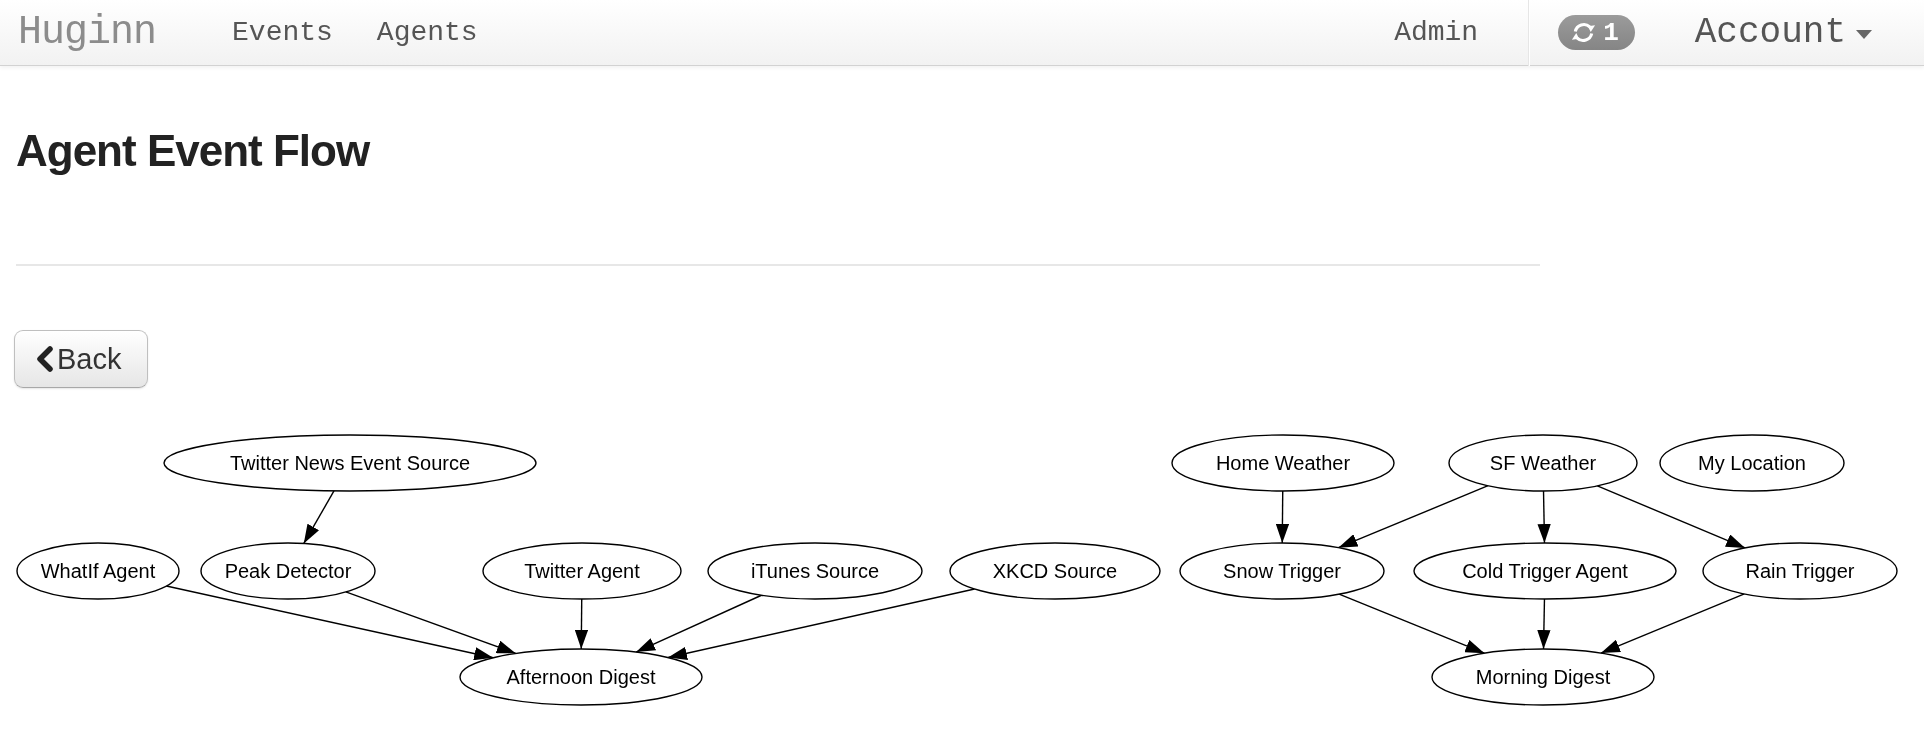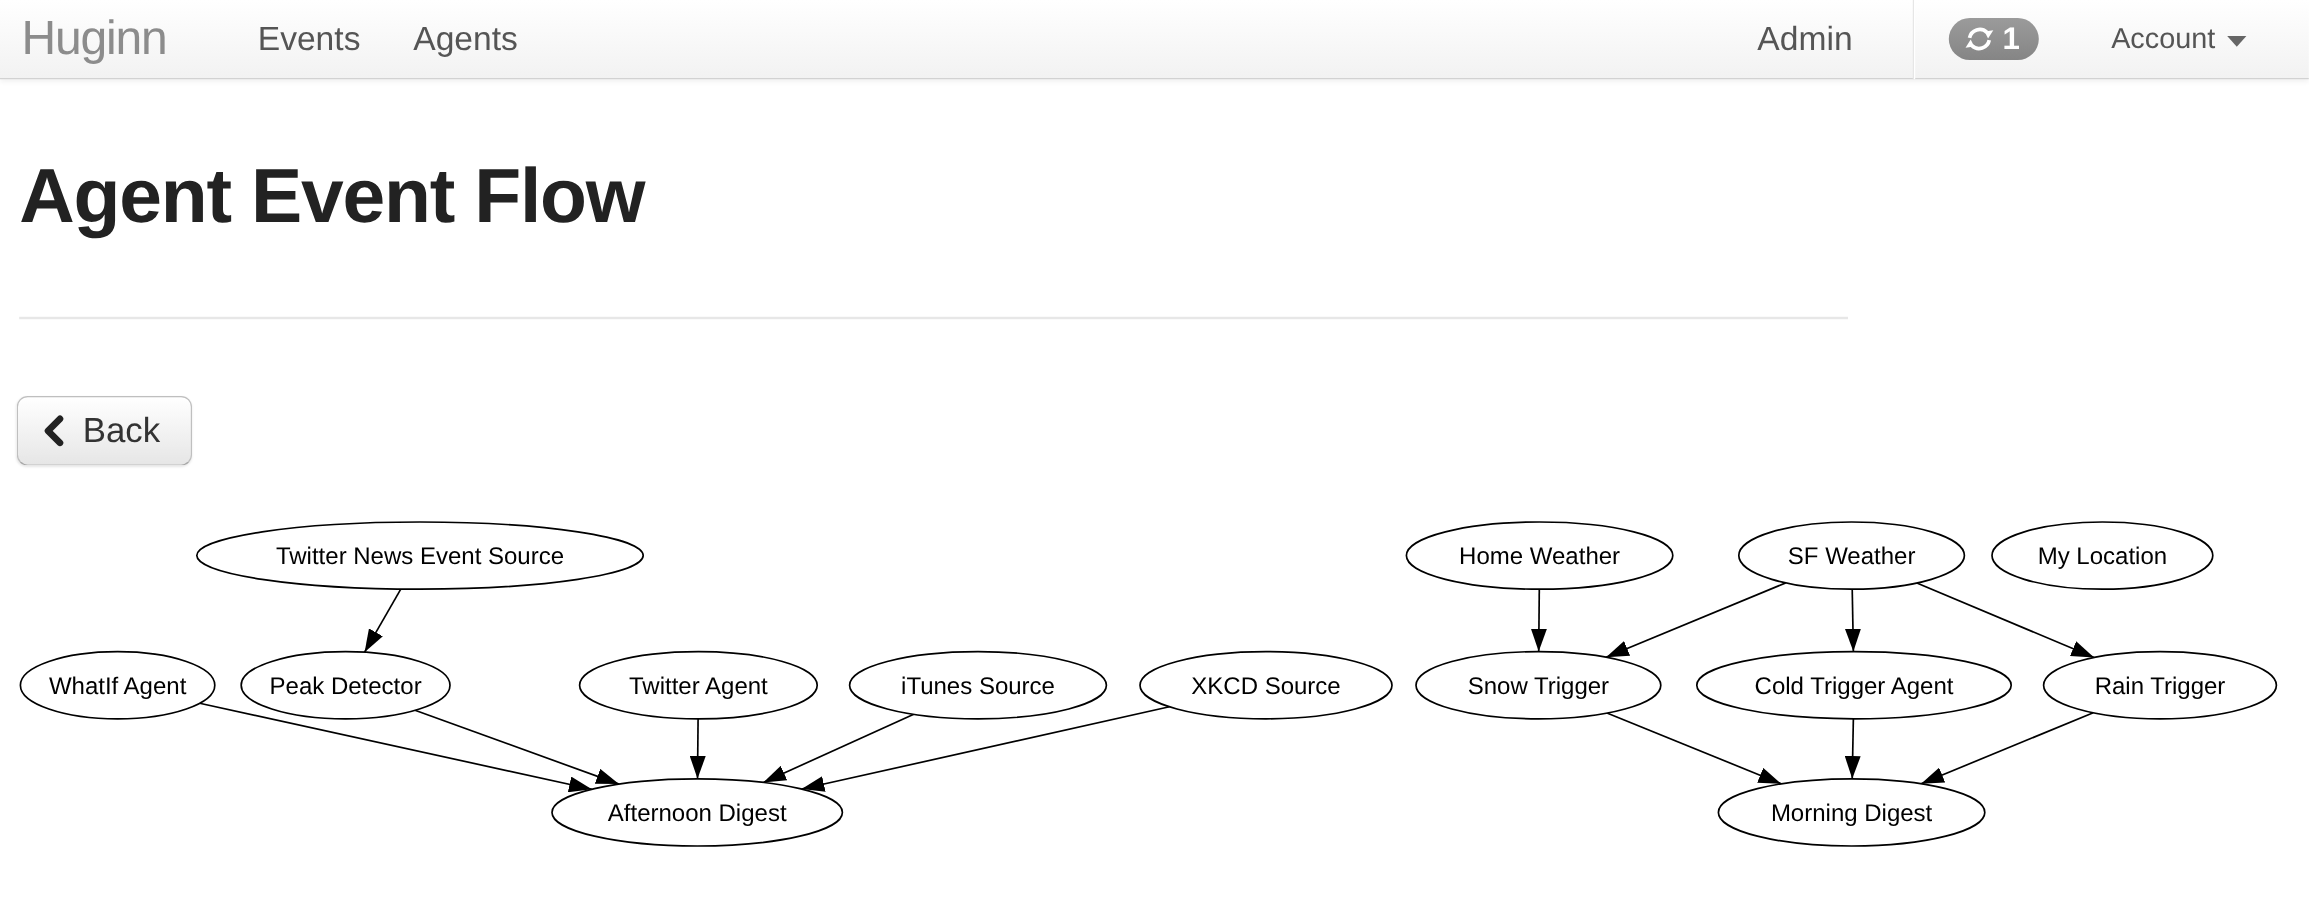--- a/index.html
+++ b/index.html
@@ -7,47 +7,48 @@
 
   
   .navbar {
     position:absolute; top:0; left:0; width:1924px; height:66px;
     background:linear-gradient(#ffffff, #f2f2f2);
     border-bottom:1px solid #d2d2d2;
     box-shadow:0 2px 4px rgba(0,0,0,.055);
     display:flex; align-items:center;
     padding:0 52px 0 18px;
     z-index:5;
+    font-family:Liberation Mono, monospace;
   }
   .brand { font-size:40px; color:#8c8c8c; text-decoration:none; margin-right:54px; font-weight:400; letter-spacing:-1px; cursor:pointer; }
   .nav-left { display:flex; align-items:center; height:100%; }
   .nav-link { font-size:28px; color:#555; text-decoration:none; padding:0 22px; cursor:pointer; line-height:66px; }
   .nav-right { margin-left:auto; display:flex; align-items:center; height:100%; }
   .nav-divider { width:2px; height:66px; border-left:1px solid #e6e6e6; border-right:1px solid #ffffff; margin:0 28px; }
   .jobs-badge {
     display:flex; align-items:center; gap:6px;
     background:linear-gradient(#9b9b9b,#858585);
     border-radius:18px; height:35px; padding:0 16px 0 12px;
     color:#fff; font-size:26px; font-weight:bold; text-decoration:none; cursor:pointer;
   }
   .account { display:flex; align-items:center; gap:10px; margin-left:60px; cursor:pointer; text-decoration:none; }
-  .account-label { font-size:24px; color:#555; }
+  .account-label { font-size:36px; color:#555; }
   .caret-down { width:0; height:0; border-left:8px solid transparent; border-right:8px solid transparent; border-top:9px solid #666; margin-top:4px; }
 
   
   .page-title {
     position:absolute; left:16px; top:126px;
-    font-size:64px; font-weight:bold; color:#222; letter-spacing:-1px;
+    font-size:44px; font-weight:bold; color:#222; letter-spacing:-1px;
   }
   .title-rule { position:absolute; left:16px; top:264px; width:1524px; height:0; border-top:2px solid #e7e7e7; }
 
   .back-btn {
     position:absolute; left:14px; top:330px;
     height:58px; padding:0 26px 0 20px;
-    display:inline-flex; align-items:center; gap:12px;
+    display:inline-flex; align-items:center; 
     background:linear-gradient(#ffffff,#e6e6e6);
     border:1px solid #bfbfbf; border-bottom-color:#a8a8a8;
     border-radius:9px;
     box-shadow:inset 0 1px 0 rgba(255,255,255,.6), 0 1px 2px rgba(0,0,0,.1);
     font-size:29px; color:#333; cursor:pointer; text-decoration:none;
   }
 
   .diagram { position:absolute; left:0; top:420px; width:1712px; height:310px; }
   .diagram svg { display:block; }
   .diagram ellipse { fill:#ffffff; stroke:#000; stroke-width:1.4; }

